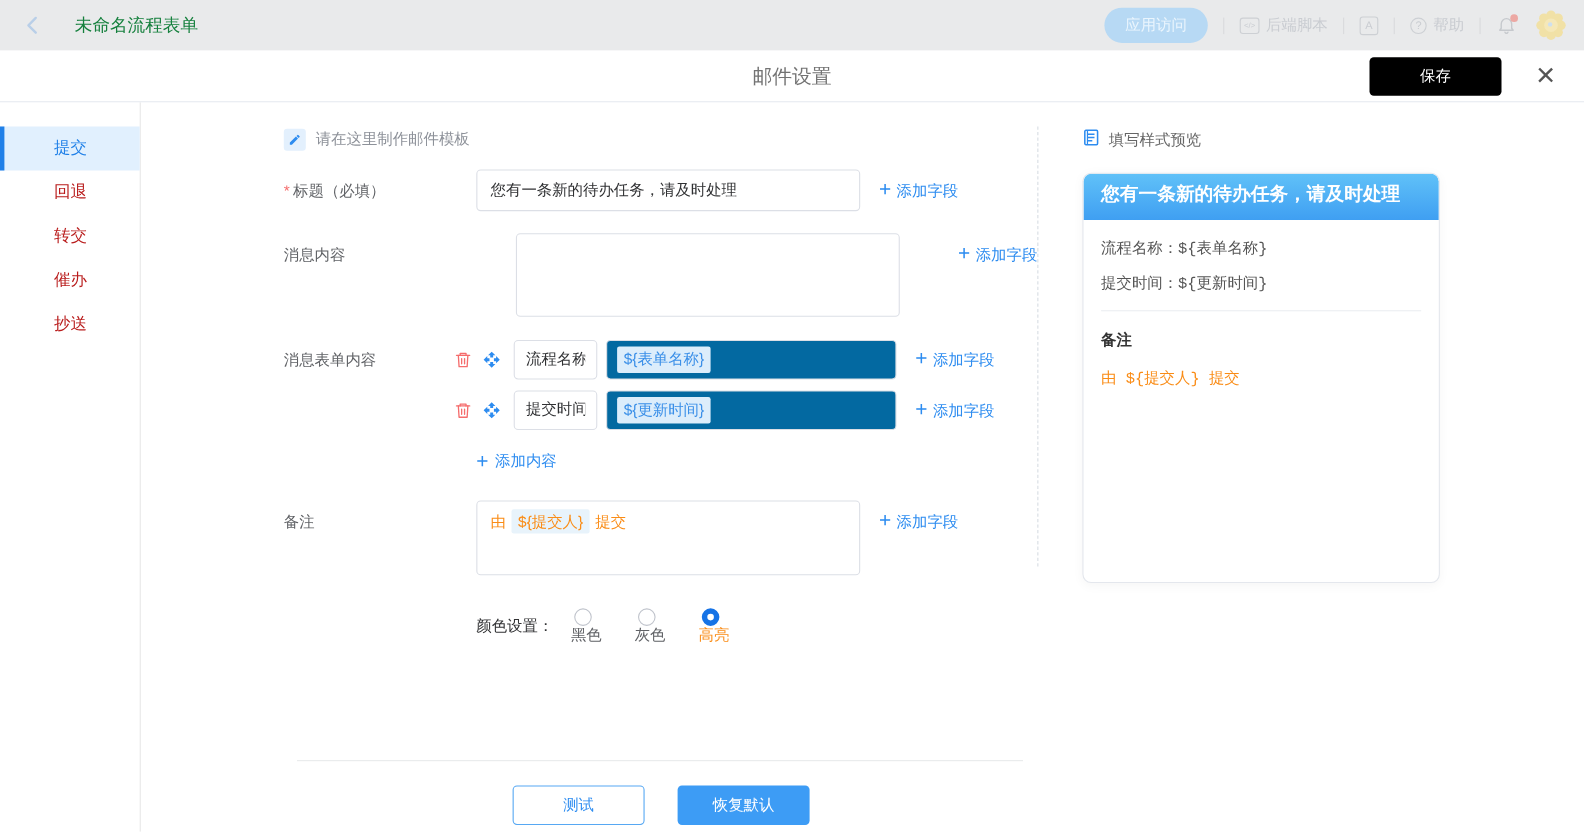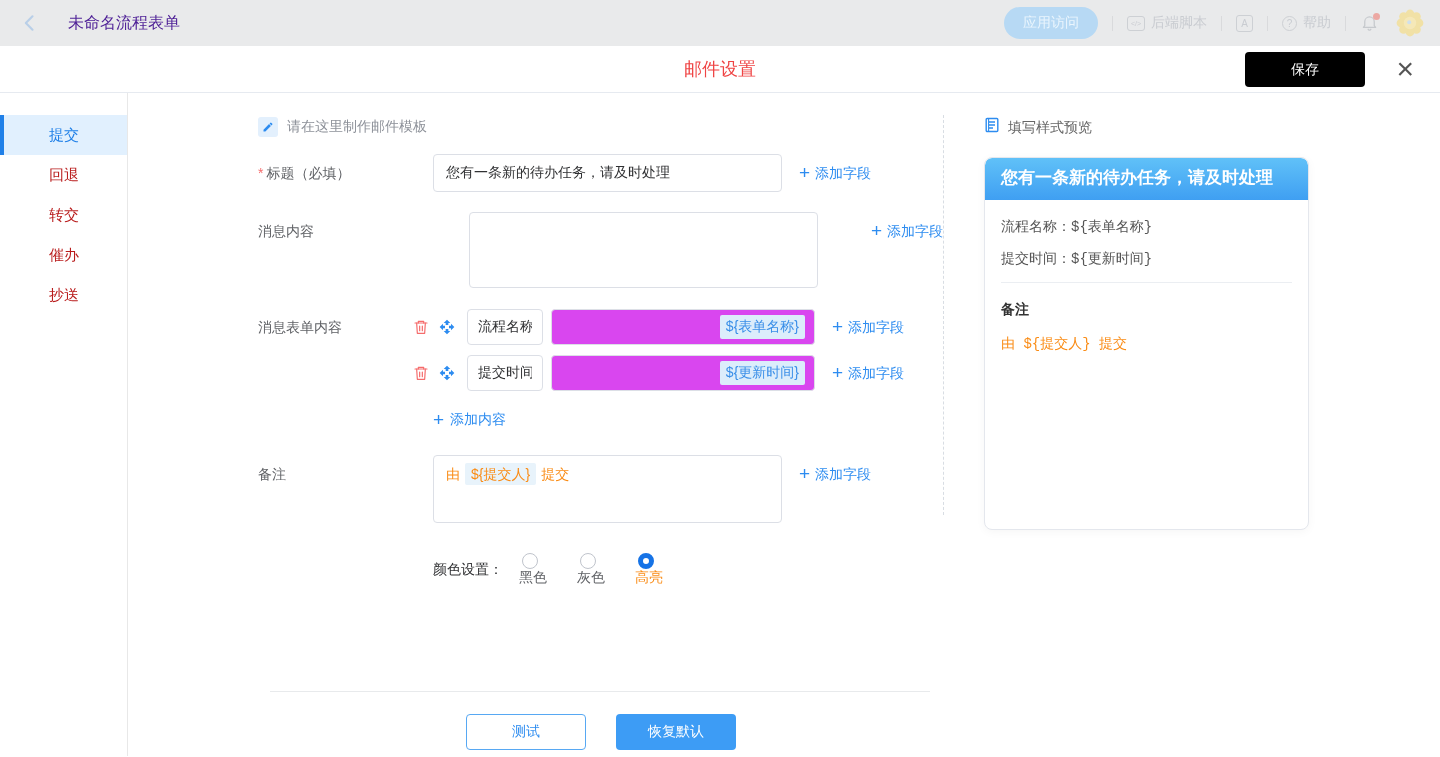--- a/index.html
+++ b/index.html
@@ -1,36 +1,36 @@
 <!DOCTYPE html>
 <html><head>
 <meta charset="utf-8">
 <style>
   * { margin:0; padding:0; box-sizing:border-box; }
   html,body { width:1440px; height:757px; font-family:"Liberation Sans", sans-serif; background:#fff; overflow:hidden; }
 
   
   .topbar { height:46px; background:#e9eaeb; display:flex; align-items:center; padding:0 16px 0 20px; }
   .tb-back { width:20px; height:20px; margin-right:28px; cursor:pointer; }
-  .tb-title { font-size:16px; color:#4c1d95; }
+  .tb-title { font-size:16px; color:#15803d; }
   .tb-right { margin-left:auto; display:flex; align-items:center; }
   .tb-sep { width:1px; height:15px; background:#d9dadc; margin:0 14px; }
   .tb-pill { background:#b7d9f4; color:#eaf5fd; font-size:14px; padding:7px 19px; border-radius:17px; cursor:pointer; }
   .tb-item { display:flex; align-items:center; color:#c9ccd1; font-size:14px; cursor:pointer; }
   .tb-iconbox { width:18px; height:15px; border:1px solid #cdd0d4; border-radius:3px; font-size:7px; display:flex; align-items:center; justify-content:center; margin-right:6px; color:#c9ccd1; }
   .tb-iconbox.lang { width:17px; height:17px; font-size:10px; margin-right:0; }
   .tb-circle { width:15px; height:15px; border:1px solid #cdd0d4; border-radius:50%; font-size:10px; display:flex; align-items:center; justify-content:center; margin-right:6px; color:#c9ccd1; }
   .tb-bell { position:relative; width:20px; height:20px; cursor:pointer; }
   .tb-bell .dot { position:absolute; top:0; right:0; width:7px; height:7px; border-radius:50%; background:#eca8a3; }
   .tb-avatar { width:28px; height:28px; border-radius:50%; margin-left:16px; cursor:pointer; overflow:hidden; }
 
   
   .modal { position:absolute; top:46px; left:0; width:1440px; height:711px; background:#fff; }
   .modal-header { position:relative; height:47px; border-bottom:1px solid #e6eaf0; }
-  .modal-title { position:absolute; left:50%; top:50%; transform:translate(-50%,-50%); font-size:18px; color:#ef4444; }
+  .modal-title { position:absolute; left:50%; top:50%; transform:translate(-50%,-50%); font-size:18px; color:#737373; }
   .save-btn { position:absolute; right:75px; top:6px; width:120px; height:35px; background:#000000; color:#fff; font-size:14px; border:none; border-radius:4px; cursor:pointer; font-family:inherit; }
   .close-x { position:absolute; right:26px; top:3px; font-size:30px; color:#555; cursor:pointer; line-height:40px; }
 
   .modal-body { display:flex; height:663px; }
 
   
   .side-nav { width:128px; border-right:1px solid #e8e8e8; padding-top:22px; flex-shrink:0; }
   .nav-item { height:40px; line-height:40px; padding-left:49px; font-size:15px; color:#b91c1c; cursor:pointer; }
   .nav-item.active { background:#e1f0fe; color:#2080e8; border-left:4px solid #2080e8; padding-left:45px; }
 
@@ -54,21 +54,21 @@
   .row-mb21 { margin-bottom:21px;justify-content:space-between; }
 
   
   .fc-rows { display:flex; flex-direction:column; }
   .fc-row { display:flex; align-items:center; height:36px; margin-bottom:10px; }
   .fc-row .add-link, .remark-row .add-link { line-height:36px; }
   .icon-btn { width:16px; height:16px; cursor:pointer; flex-shrink:0; }
   .trash { margin-right:10px; }
   .move { margin-right:12px; }
   .key-input { width:76px; height:36px; border:1px solid #dcdfe6; border-radius:4px; padding:0 10px; font-size:14px; color:#303133; font-family:inherit; outline:none; background:#fff; }
-  .value-box { width:264px; height:36px; border:1px solid #dcdfe6; border-radius:4px; margin-left:8px; display:flex; align-items:center; padding:0 9px; background:#d946ef;justify-content:flex-end; }
+  .value-box { width:264px; height:36px; border:1px solid #dcdfe6; border-radius:4px; margin-left:8px; display:flex; align-items:center; padding:0 9px; background:#0369a1; }
   .chip { background:#dcedfb; color:#3a8fe8; font-size:14px; padding:3px 6px; border-radius:2px; }
   .chip.orange { background:#e8f3fb; color:#fa8c16; margin:0 5px; }
   .add-content { display:flex; align-items:center; color:#2d8cf0; font-size:14px; margin:8px 0 24px 175px; cursor:pointer; }
   .add-content .plus { font-size:19px; margin-right:6px; }
 
   
   .color-row { display:flex; align-items:center; margin:30px 0 0 175px; }
   .color-label { font-size:14px; color:#303133; margin-right:16px; }
   .radio-opt { display:flex; align-items:center; margin-right:30px; cursor:pointer;flex-direction:column; }
   .radio { width:16px; height:16px; border-radius:50%; border:1px solid #c0c4cc; background:#fff; margin-right:7px; flex-shrink:0; }

